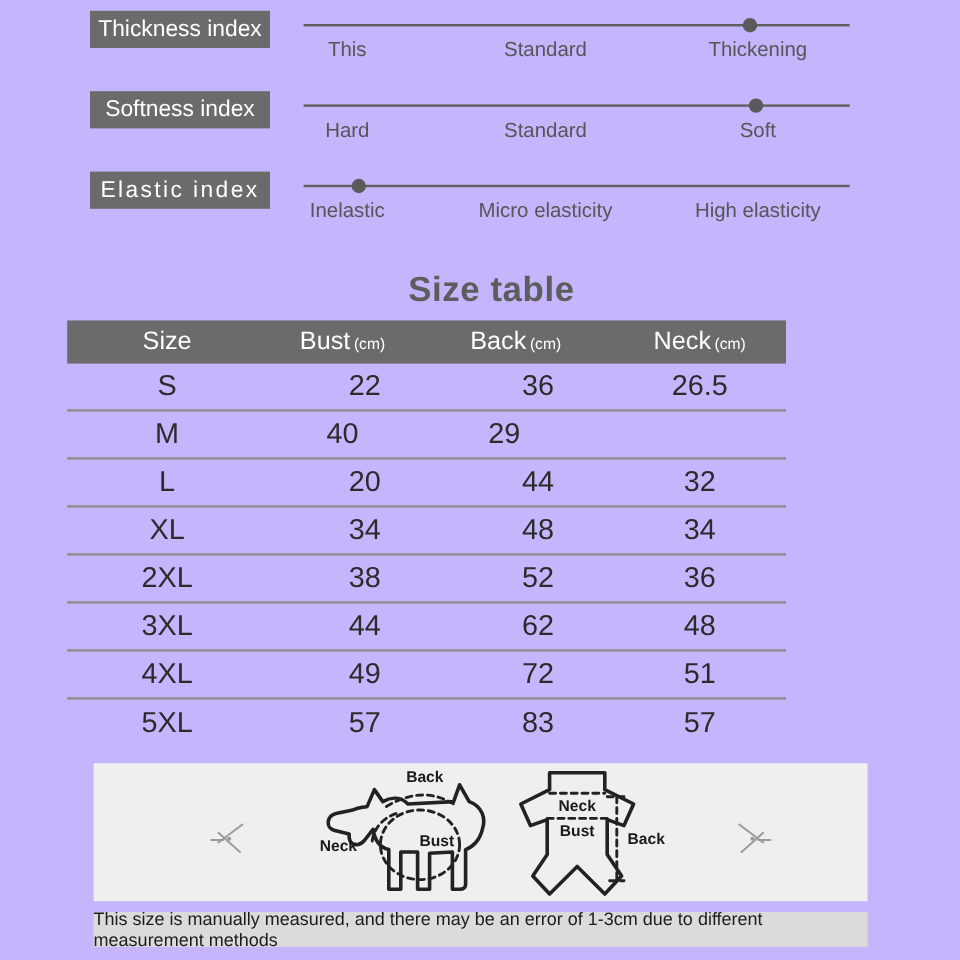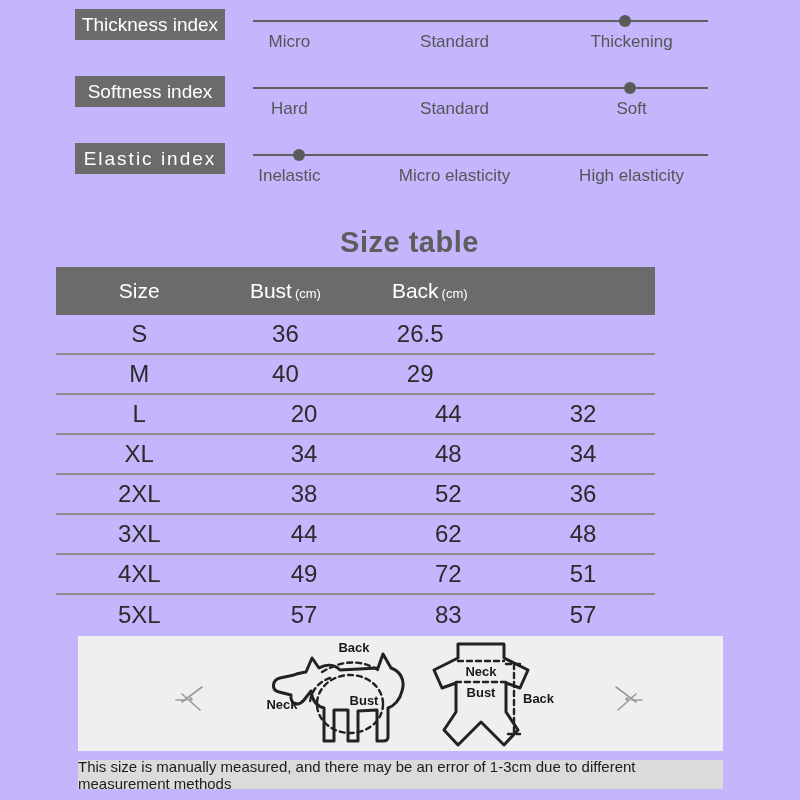--- a/index.html
+++ b/index.html
@@ -30,21 +30,21 @@
   }
   .tick-1 { left:8%; } .tick-2 { left:44.3%; } .tick-3 { left:83.2%; }
 
   
   .table-title {
     position:absolute; top:226px; left:0; width:784px; text-align:center;
     font-size:29px; font-weight:bold; color:#5d5d5d; letter-spacing:0.5px;padding-left:35px;
   }
   .size-table { position:absolute; left:56px; top:267px; width:599px; }
   .thead {
-    display:flex; align-items:center; height:48px;
+    display:flex; align-items:center; height:36px;
     background:#6b6b6b; color:#ffffff;
   }
   .th, .td { text-align:center; }
   .c1 { width:27.8%; } .c2 { width:27.2%; } .c3 { width:21%; } .c4 { width:24%; }
   .th { font-size:21px; }
   .unit { font-size:13px; margin-left:3px; }
   .trow {
     display:flex; align-items:center; height:40px;
     border-bottom:2px solid #8d8d8d; color:#2b2b2b; font-size:24px;
   }
@@ -74,21 +74,21 @@
 </head>
 <body>
 
 <div class="canvas">
 
   <div class="index-row" style="top:5px">
     <div class="index-box">Thickness index</div>
     <div class="slider">
       <div class="sline"></div>
       <div class="sdot dot-1"></div>
-      <div class="tick tick-1">Micro</div>
+      <div class="tick tick-1">This</div>
       <div class="tick tick-2">Standard</div>
       <div class="tick tick-3">Thickening</div>
     </div>
   </div>
 
   <div class="index-row" style="top:72px">
     <div class="index-box">Softness index</div>
     <div class="slider">
       <div class="sline"></div>
       <div class="sdot dot-2"></div>
@@ -109,23 +109,25 @@
     </div>
   </div>
 
   <div class="table-title">Size table</div>
 
   <div class="size-table">
     <div class="thead">
       <div class="th c1"><span>Size</span></div>
       <div class="th c3"><span>Bust</span><span class="unit">(cm)</span></div>
       <div class="th c2"><span>Back</span><span class="unit">(cm)</span></div>
+      <div class="th c4"><span>Neck</span><span class="unit">(cm)</span></div>
     </div>
     <div class="trow">
       <div class="td c1">S</div>
+      <div class="td c2">22</div>
       <div class="td c3">36</div>
       <div class="td c4">26.5</div>
     </div>
     <div class="trow">
       <div class="td c1">M</div>
       <div class="td c3">40</div>
       <div class="td c4">29</div>
     </div>
     <div class="trow">
       <div class="td c1">L</div>

